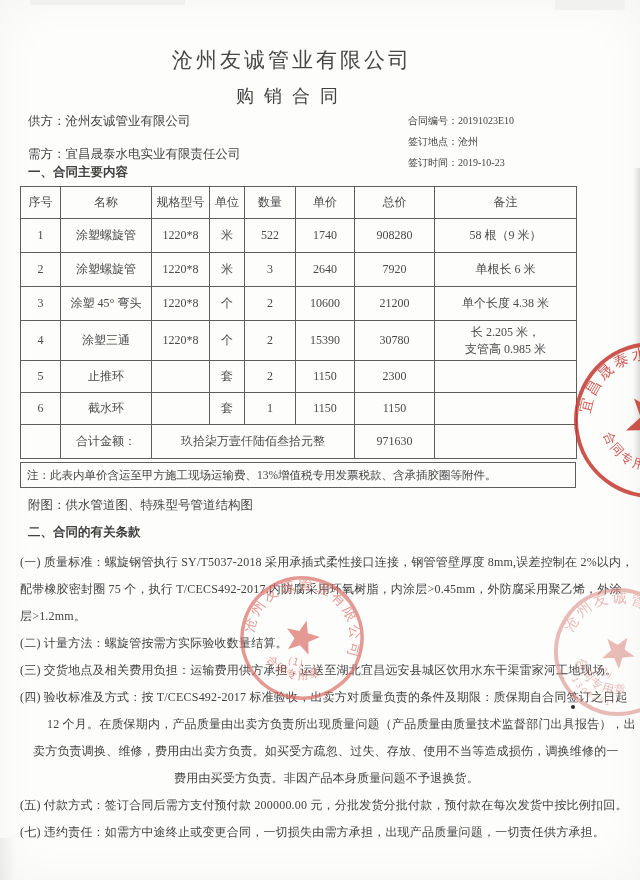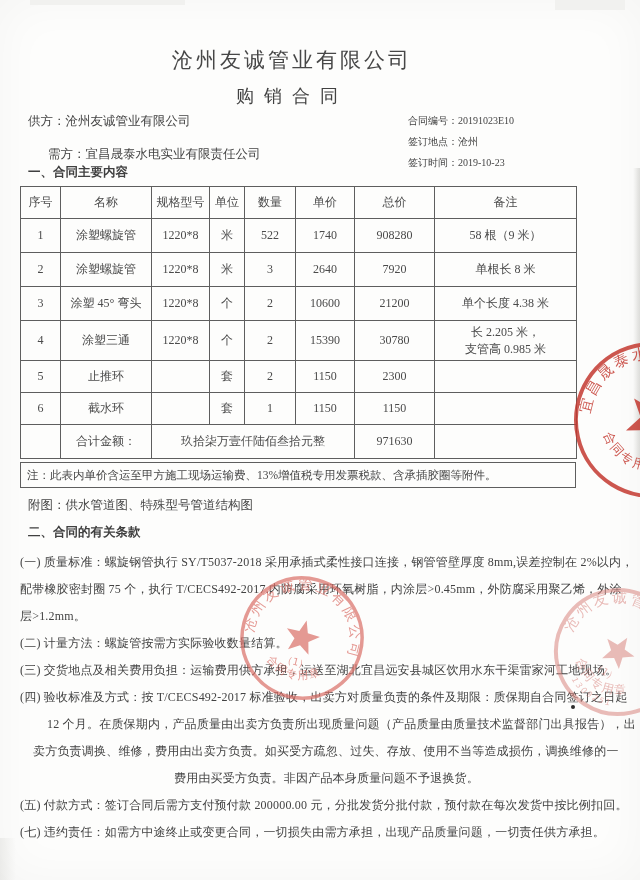--- a/index.html
+++ b/index.html
@@ -14,21 +14,21 @@
     background:linear-gradient(to right, rgba(0,0,0,0), rgba(90,90,80,0.18));}
   .corner-shade{position:absolute; left:0; bottom:0; width:16px; height:42px;
     background:linear-gradient(to left, rgba(0,0,0,0), rgba(120,120,110,0.10));}
 
   .title{position:absolute; left:0; top:46px; width:584px; text-align:center;
     font-size:21px; letter-spacing:3px; color:#474747;}
   .subtitle{position:absolute; left:0; top:84px; width:584px; text-align:center;
     font-size:18px; letter-spacing:10px; color:#424242;}
 
   .party{position:absolute; left:28px; font-size:12.5px; color:#444;}
-  .party.supplier{top:113px;} .party.buyer{top:146px;margin-left:20px;}
+  .party.supplier{top:113px;} .party.buyer{top:146px;}
   .meta{position:absolute; left:408px; top:110px; font-size:10px; color:#444;}
   .meta .mrow{height:21px; line-height:21px; white-space:nowrap;}
   .sec-title{position:absolute; left:28px; font-size:12.5px; font-weight:600; color:#404040;}
   .sec1{top:164px;} .sec2{top:524px; left:28px;}
   .attachment{position:absolute; left:28px; top:497px; font-size:12.5px; color:#444;}
 
   table.items{position:absolute; left:20px; top:186px; width:556px;
     border-collapse:collapse; table-layout:fixed; font-size:12px; color:#4a4a4a;}
   table.items th, table.items td{border:1px solid #5e5e5e; text-align:center;
     vertical-align:middle; font-weight:normal; padding:1px 2px; overflow:hidden;}
@@ -114,21 +114,21 @@
           <td class="remark">58 根（9 米）</td>
         </tr>
         <tr>
           <td>2</td>
           <td>涂塑螺旋管</td>
           <td>1220*8</td>
           <td>米</td>
           <td>3</td>
           <td>2640</td>
           <td>7920</td>
-          <td class="remark">单根长 8 米</td>
+          <td class="remark">单根长 6 米</td>
         </tr>
         <tr>
           <td>3</td>
           <td>涂塑 45° 弯头</td>
           <td>1220*8</td>
           <td>个</td>
           <td>2</td>
           <td>10600</td>
           <td>21200</td>
           <td class="remark">单个长度 4.38 米</td>

